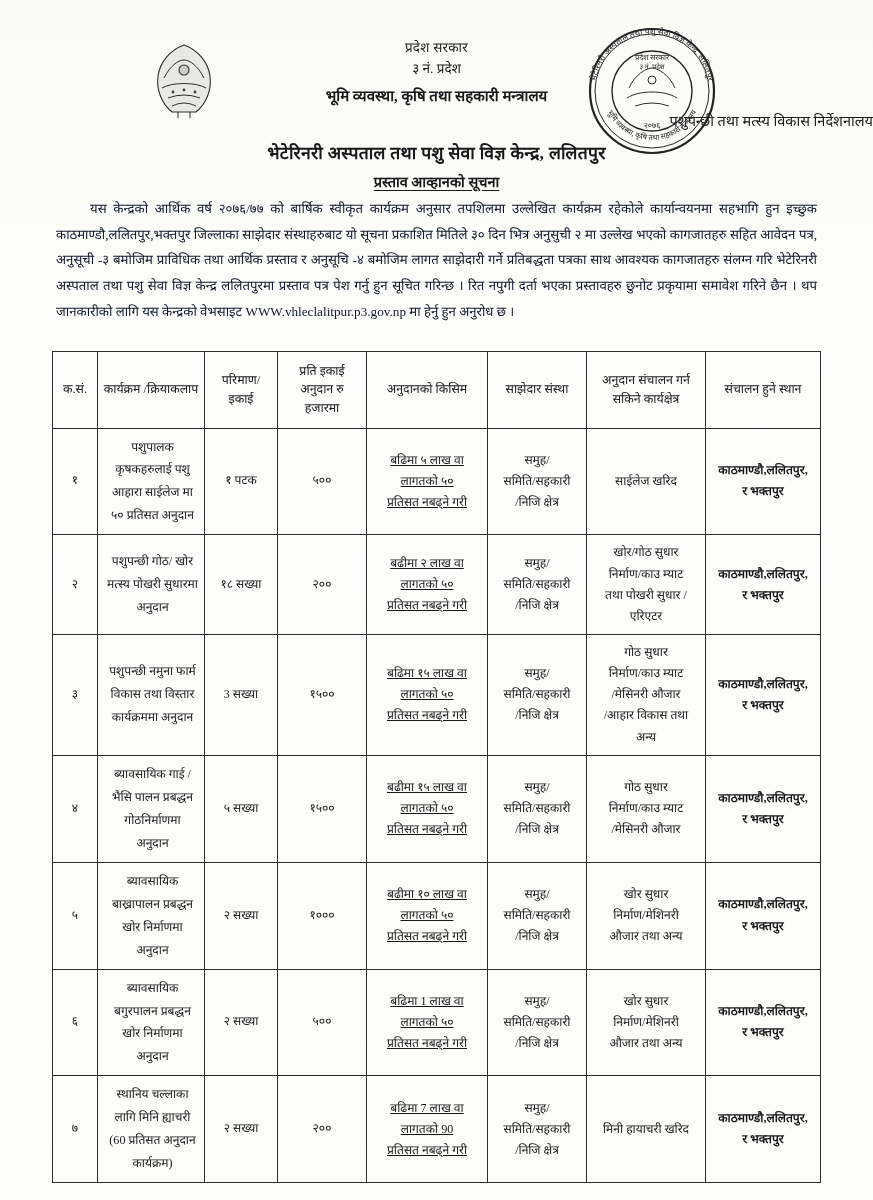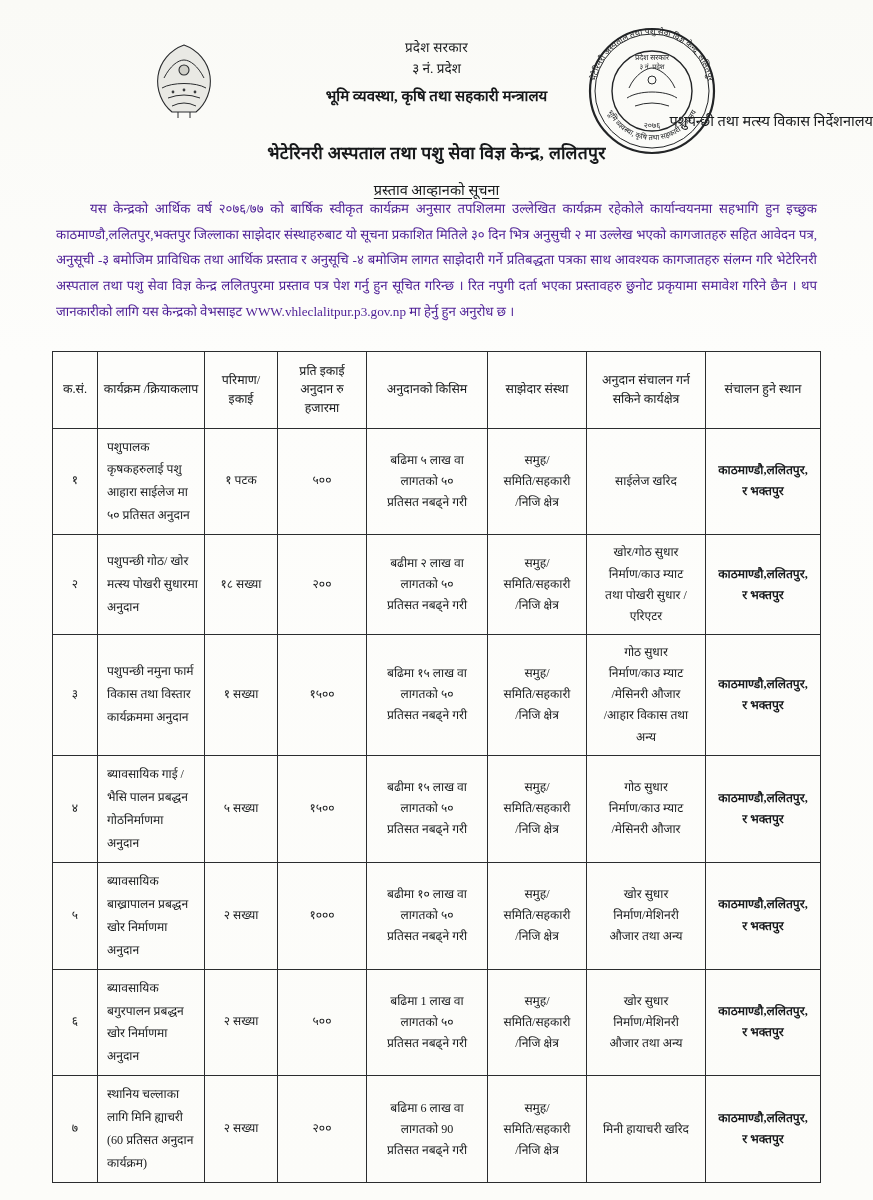--- a/index.html
+++ b/index.html
@@ -87,35 +87,35 @@
     font-weight: bold;
     letter-spacing: .3px;
     margin-top: 6px;
   }
   .head-text .l6 {
     font-size: 12.5px;
     margin-top: 6px;
   }
   .doc-title {
     text-align: center;
-    margin-top: 15px;
+    margin-top: 7px;
     font-size: 14.5px;
-    font-weight: normal;
+    font-weight: bold;
     text-decoration: underline;
     text-underline-offset: 3px;
   }
 
   
   .body-para {
     margin: 18px 56px 0 56px;
     font-size: 13.2px;
     line-height: 1.95;
     text-align: justify;
     text-justify: inter-word;
-    color: #4c1d95;
+    color: #0f172a;
   }
   .body-para .indent { display:inline-block; width: 34px; }
 
   
   .table-wrap {
     margin: 26px 52px 0 52px;
   }
   table.main {
     width: 100%;
     border-collapse: collapse;
@@ -129,29 +129,29 @@
     text-align: center;
     vertical-align: middle;
   }
   table.main thead th {
     font-weight: normal;
     font-size: 12.4px;
     padding: 10px 4px;
     line-height: 1.5;
   }
   table.main td.prog {
-    text-align: left;
+    text-align: center;
     padding-left: 9px;
     padding-right: 6px;
     line-height: 1.9;
   }
   table.main td.sn { width: 34px; }
   table.main td.qty { width: 62px; border-radius: 22px; }
   table.main td.rate { width: 78px; }
-  table.main td.kind { width: 110px; }
+  table.main td.kind { width: 110px; text-decoration: underline; }
   table.main td.partner { width: 88px; }
   table.main td.operate { width: 108px; }
   table.main td.place { width: 104px; font-weight: bold; }
   .cell-lines div { line-height: 1.75; }
 
   
   .sig-area {
     position: relative;
     height: 240px;
     margin-top: 6px;
@@ -308,21 +308,21 @@
               <td class="place">
                 <div class="cell-lines">
                   <div>काठमाण्डौ,ललितपुर,</div>
                   <div>र भक्तपुर</div>
                 </div>
               </td>
             </tr>
             <tr>
               <td class="sn">३</td>
               <td class="prog">पशुपन्छी नमुना फार्म विकास तथा विस्तार कार्यक्रममा अनुदान</td>
-              <td class="qty">१ सख्या</td>
+              <td class="qty">3 सख्या</td>
               <td class="rate">१५००</td>
               <td class="kind">
                 <div class="cell-lines">
                   <div>बढिमा १५ लाख वा</div>
                   <div>लागतको ५०</div>
                   <div>प्रतिसत नबढ्ने गरी</div>
                 </div>
               </td>
               <td class="partner">
                 <div class="cell-lines">
@@ -446,21 +446,21 @@
                 </div>
               </td>
             </tr>
             <tr>
               <td class="sn">७</td>
               <td class="prog">स्थानिय चल्लाका लागि मिनि ह्याचरी (60 प्रतिसत अनुदान कार्यक्रम)</td>
               <td class="qty">२ सख्या</td>
               <td class="rate">२००</td>
               <td class="kind">
                 <div class="cell-lines">
-                  <div>बढिमा 6 लाख वा</div>
+                  <div>बढिमा 7 लाख वा</div>
                   <div>लागतको 90</div>
                   <div>प्रतिसत नबढ्ने गरी</div>
                 </div>
               </td>
               <td class="partner">
                 <div class="cell-lines">
                   <div>समुह/</div>
                   <div>समिति/सहकारी</div>
                   <div>/निजि क्षेत्र</div>
                 </div>

